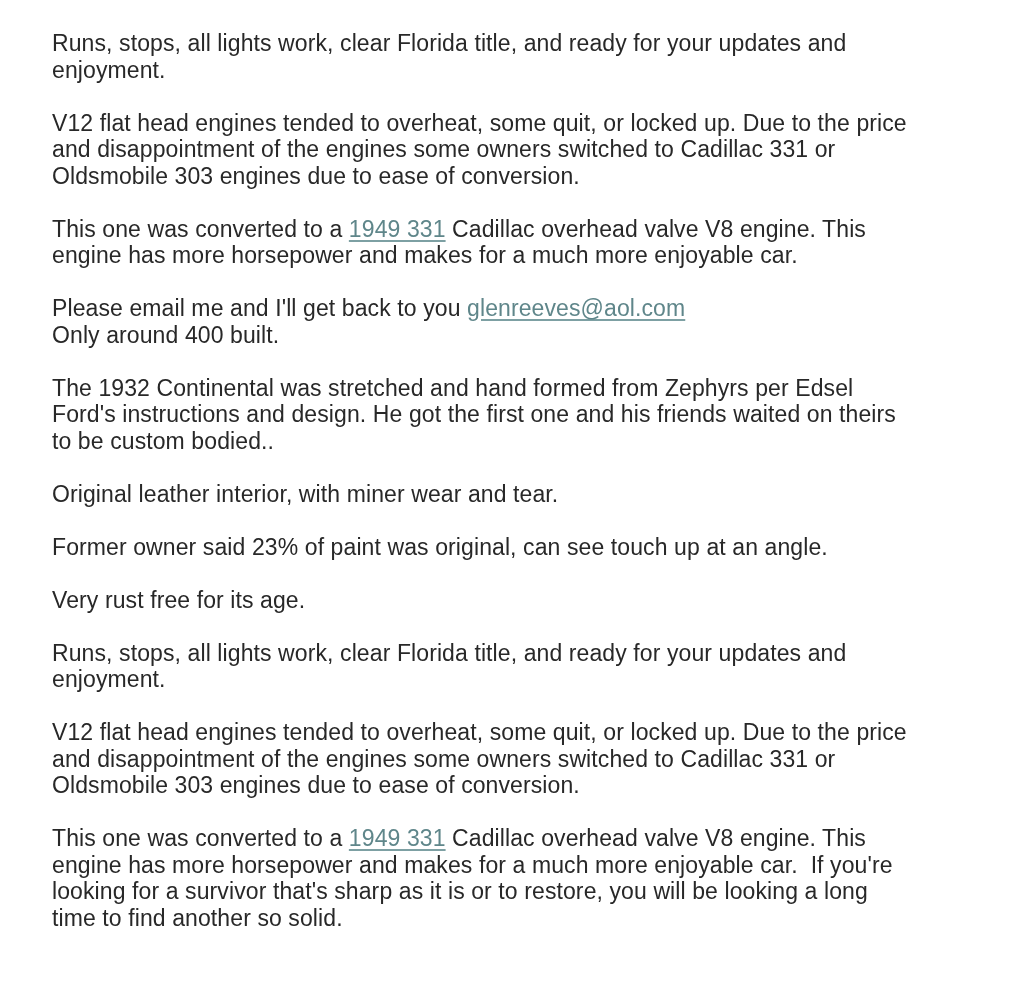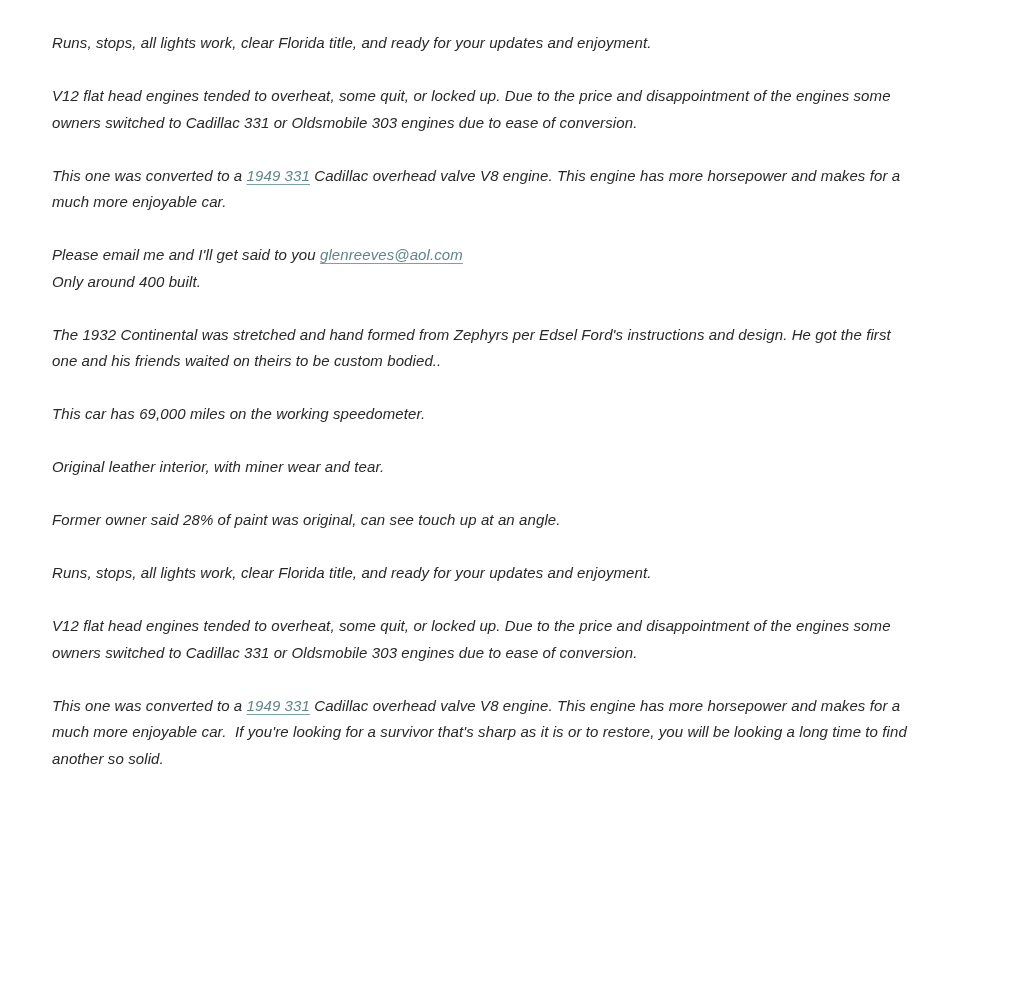--- a/index.html
+++ b/index.html
@@ -19,45 +19,44 @@
     min-height: 1007px;
     font-family: "Liberation Sans", "DejaVu Sans", sans-serif;
     color: var(--text);
   }
   main[data-name="listing-description"] {
     padding: 30px 52px 0 52px;
     width: 962px;
   }
   p.para {
     margin: 0 0 26.5px 0;
-    font-size: 15px;
+    font-size: 23px;
     line-height: 26.5px;
     letter-spacing: 0.1px;
     white-space: pre-wrap;
     max-width: 910px;
-    font-style: italic;
   }
   p.para:last-child { margin-bottom: 0; }
   a.inline-link {
     color: var(--link);
     text-decoration: underline;
     text-decoration-color: var(--link-underline);
     text-underline-offset: 3px;
     cursor: pointer;
     margin-top: 12px;
   }
 </style>
 </head>
 <body>
 
 <main data-name="listing-description">
     <p class="para" data-name="paragraph"><span data-name="text-run">Runs, stops, all lights work, clear Florida title, and ready for your updates and enjoyment.</span></p>
     <p class="para" data-name="paragraph"><span data-name="text-run">V12 flat head engines tended to overheat, some quit, or locked up. Due to the price and disappointment of the engines some owners switched to Cadillac 331 or Oldsmobile 303 engines due to ease of conversion.</span></p>
     <p class="para" data-name="paragraph"><span data-name="text-run">This one was converted to a </span><a class="inline-link" href="#" data-name="link-1949-331">1949 331</a><span data-name="text-run"> Cadillac overhead valve V8 engine. This engine has more horsepower and makes for a much more enjoyable car.</span></p>
-    <p class="para" data-name="paragraph"><span data-name="text-run">Please email me and I'll get said to you </span><a class="inline-link" href="#" data-name="email-link">glenreeves@aol.com</a><br><span data-name="text-run">Only around 400 built.</span></p>
+    <p class="para" data-name="paragraph"><span data-name="text-run">Please email me and I'll get back to you </span><a class="inline-link" href="#" data-name="email-link">glenreeves@aol.com</a><br><span data-name="text-run">Only around 400 built.</span></p>
     <p class="para" data-name="paragraph"><span data-name="text-run">The 1932 Continental was stretched and hand formed from Zephyrs per Edsel Ford's instructions and design. He got the first one and his friends waited on theirs to be custom bodied..</span></p>
-    <p class="para" data-name="paragraph"><span data-name="text-run">This car has 69,000 miles on the working speedometer.</span></p>
     <p class="para" data-name="paragraph"><span data-name="text-run">Original leather interior, with miner wear and tear.</span></p>
-    <p class="para" data-name="paragraph"><span data-name="text-run">Former owner said 28% of paint was original, can see touch up at an angle.</span></p>
+    <p class="para" data-name="paragraph"><span data-name="text-run">Former owner said 23% of paint was original, can see touch up at an angle.</span></p>
+    <p class="para" data-name="paragraph"><span data-name="text-run">Very rust free for its age.</span></p>
     <p class="para" data-name="paragraph"><span data-name="text-run">Runs, stops, all lights work, clear Florida title, and ready for your updates and enjoyment.</span></p>
     <p class="para" data-name="paragraph"><span data-name="text-run">V12 flat head engines tended to overheat, some quit, or locked up. Due to the price and disappointment of the engines some owners switched to Cadillac 331 or Oldsmobile 303 engines due to ease of conversion.</span></p>
     <p class="para" data-name="paragraph"><span data-name="text-run">This one was converted to a </span><a class="inline-link" href="#" data-name="link-1949-331">1949 331</a><span data-name="text-run"> Cadillac overhead valve V8 engine. This engine has more horsepower and makes for a much more enjoyable car.  If you're looking for a survivor that's sharp as it is or to restore, you will be looking a long time to find another so solid.</span></p>
   </main>
 
 </body></html>

